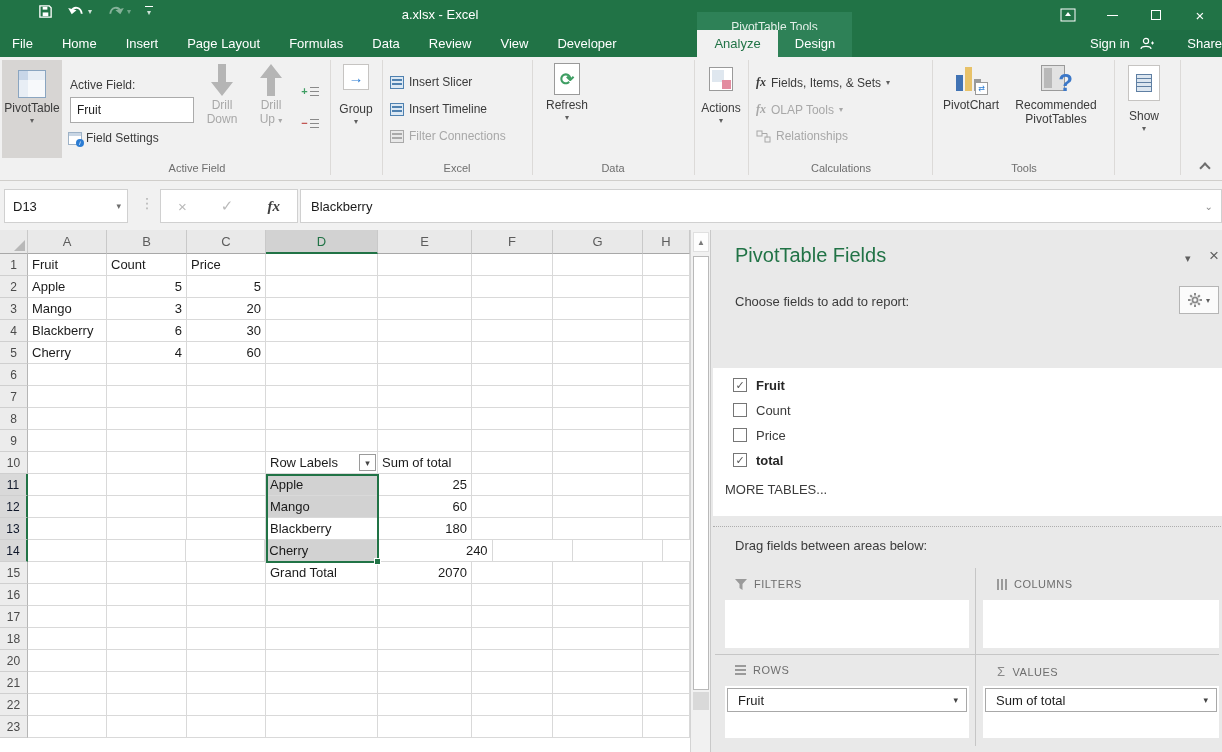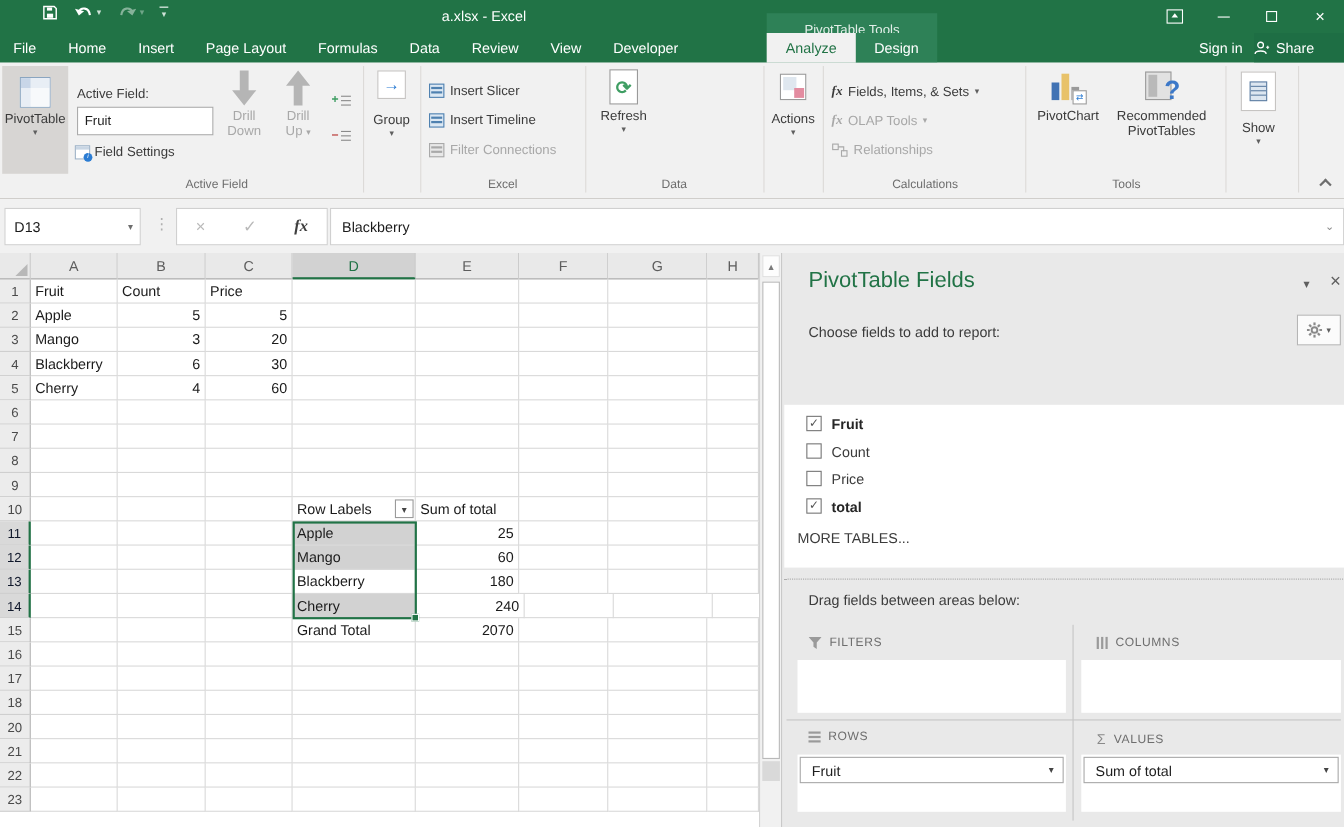--- a/index.html
+++ b/index.html
@@ -23,21 +23,21 @@
   
   .tabrow { position:absolute; left:0; top:30px; width:1222px; height:27px; background:#217346; }
   .ctx-tabs-bg { position:absolute; left:697px; top:0; width:155px; height:27px; background:#2e8157; }
   .menu-tabs { position:absolute; left:12px; top:0; height:27px; display:flex; gap:29px; align-items:center; }
   .tab { color:#fff; font-size:13px; white-space:nowrap; cursor:default; }
   .ctx-tab { position:absolute; top:0; height:27px; display:flex; align-items:center; justify-content:center; font-size:13px; }
   .ctx-tab.active { background:#f1f1f1; color:#217346; }
   .ctx-tab.inactive { color:#fff; }
   .tellme { position:absolute; left:863px; top:5px; display:flex; align-items:center; gap:7px; color:#d9e8e1; font-size:13px;margin-top:48px; }
   .signin { position:absolute; left:1090px; top:6px; color:#fff; font-size:13px; }
-  .share { position:absolute; left:1140px; top:0; width:82px; height:27px; background:#1e6e44; color:#fff; font-size:13px; display:flex; align-items:center; justify-content:flex-start; gap:6px; }
+  .share { position:absolute; left:1140px; top:0; width:82px; height:27px; background:#1e6e44; color:#fff; font-size:13px; display:flex; align-items:center; justify-content:space-between; gap:6px; }
 
   
   .ribbon { position:absolute; left:0; top:57px; width:1222px; height:124px; background:#f1f1f1; border-bottom:1px solid #d0cecb; font-size:12px; color:#3b3b3b; }
   .rsep { position:absolute; top:3px; bottom:5px; width:1px; background:#dcdad8; }
   .grp-label { position:absolute; top:105px; font-size:11px; color:#6e6e6e; text-align:center; }
   .big-btn { position:absolute; display:flex; flex-direction:column; align-items:center; }
   .big-btn .lbl { margin-top:3px; }
   .dd-arrow { font-size:8px; color:#5f5f5f; line-height:1; margin-top:2px; }
   .pvt-btn { left:2px; top:3px; width:60px; height:98px; background:#d7d5d3; padding-top:10px; }
   .pvt-icon { width:28px; height:28px; border:1px solid #8aa5c0; background:#fff; display:grid; grid-template-columns:9px 1fr; grid-template-rows:9px 1fr; }
@@ -552,21 +552,21 @@
         <div class="cell" style="width: 81px;"></div>
         <div class="cell" style="width: 90px;"></div>
         <div class="cell" style="width: 47px;"></div>
       </div>
       <div class="srow">
         <div class="rowhdr sel">14</div>
         <div class="cell" style="width: 79px;"></div>
         <div class="cell" style="width: 80px;"></div>
         <div class="cell" style="width: 79px;"></div>
         <div class="cell selfill" style="width: 112px;">Cherry</div>
-        <div class="cell num" style="width: 99px;">240</div>
+        <div class="cell num" style="width: 116px;">240</div>
         <div class="cell" style="width: 81px;"></div>
         <div class="cell" style="width: 90px;"></div>
         <div class="cell" style="width: 47px;"></div>
       </div>
       <div class="srow">
         <div class="rowhdr">15</div>
         <div class="cell" style="width: 79px;"></div>
         <div class="cell" style="width: 80px;"></div>
         <div class="cell" style="width: 79px;"></div>
         <div class="cell" style="width: 112px;">Grand Total</div>

